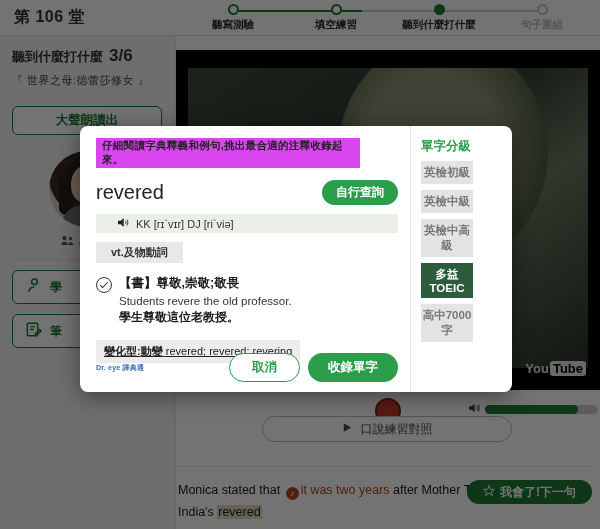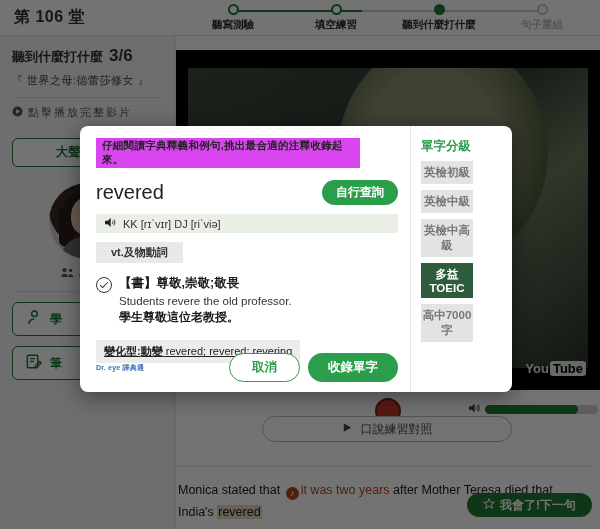--- a/index.html
+++ b/index.html
@@ -155,21 +155,21 @@
   }
   .aud-ic {
     display: inline-block; width: 13px; height: 13px; border-radius: 50%;
     background: #b1471e; color: #fff; font-size: 9px; line-height: 13px;
     text-align: center; vertical-align: -2px; margin: 0 2px;
   }
   .hl { color: #b1471e; }
   .voc { background: #e6d9bd; padding: 0 1px; }
   .voc-b { font-weight: bold; border-bottom: 2px solid #333; }
   .next-btn {
-    position: absolute; right: 8px; bottom: 12px; height: 24px;
+    position: absolute; right: 8px; bottom: 25px; height: 24px;
     padding: 0 16px; border-radius: 13px; background: #1f7a34; color: #fff;
     font-size: 12px; font-weight: bold;
     display: flex; align-items: center; gap: 5px;
   }
 
   
   .modal {
     position: absolute; left: 80px; top: 126px; width: 432px; height: 266px;
     background: #fff; border-radius: 8px; z-index: 100;
     box-shadow: 0 4px 22px rgba(0,0,0,.45);
@@ -181,21 +181,21 @@
     background: #d946ef; color: #222; font-size: 10.5px; font-weight: bold;
     padding: 1px 6px; letter-spacing: .3px; width: 264px;
   }
   .word-row { display: flex; align-items: center; margin-top: 12px; }
   .word { font-size: 20px; color: #222; flex: 1; }
   .lookup-btn {
     background: #2b9e4b; color: #fff; font-size: 12px; font-weight: bold;
     border-radius: 14px; padding: 4px 14px;
   }
   .phon {
-    margin-top: 9px; background: #e9eee7; padding: 3px 8px;
+    margin-top: 9px; background: #e9eee7; padding: 3px 21px;
     font-size: 11px; color: #333; display: flex; align-items: center; gap: 6px;
   }
   .pos {
     margin-top: 9px; display: inline-block; background: #e8e8e8;
     padding: 3px 15px; font-size: 11px; color: #333; font-weight: bold;
   }
   .def-block { margin-top: 12px; display: flex; gap: 7px; }
   .check-ic {
     width: 16px; height: 16px; border-radius: 50%; border: 1.5px solid #333;
     flex: 0 0 16px; position: relative; margin-top: 2px;
@@ -267,29 +267,20 @@
           <div class="step-label">學習新課程</div>
         </div>
       </div>
     </div>
 
     <div class="left-col">
       <div class="ex-title">
         <span>聽到什麼打什麼</span><span class="frac">3/6</span>
       </div>
       <div class="ex-sub">『 世界之母:德蕾莎修女 』</div>
-      <div class="play-full">
-        <span>
-          <svg width="11" height="11" viewBox="0 0 12 12">
-              <circle cx="6" cy="6" r="5.5" fill="#555"></circle>
-              <polygon points="4.5,3.5 9,6 4.5,8.5" fill="#f4f4f4"></polygon>
-            </svg>
-        </span>
-        <span>點擊播放完整影片</span>
-      </div>
 
       <div class="bubble">
         <span>大聲朗讀出</span>
       </div>
 
       <div class="avatar-wrap">
         <div class="avatar">
           <div class="hair"></div>
           <div class="hair2"></div>
           <div class="hair3"></div>

